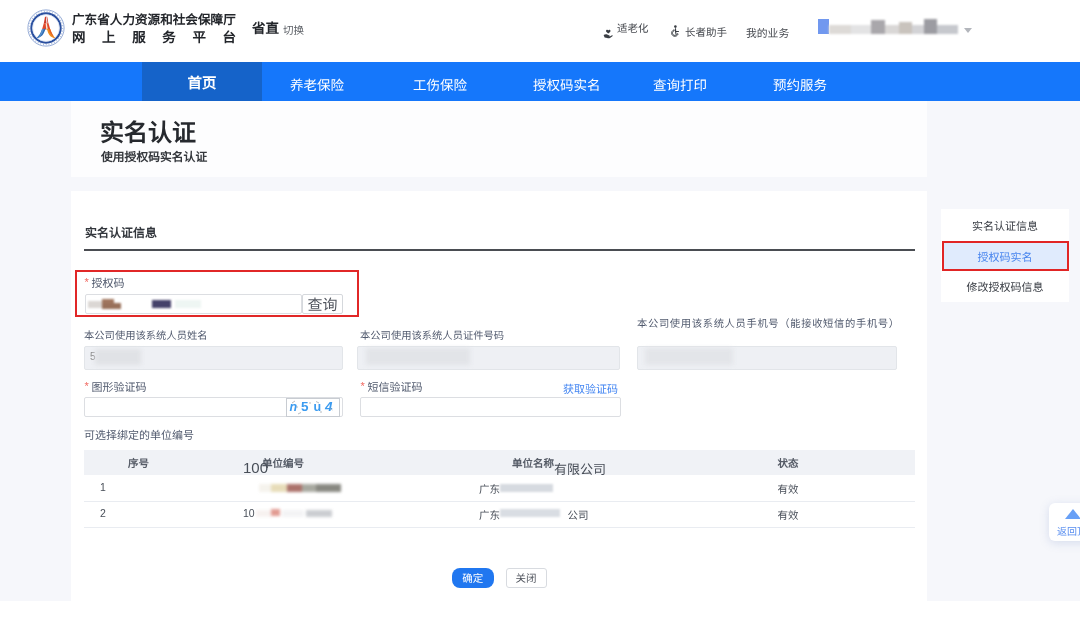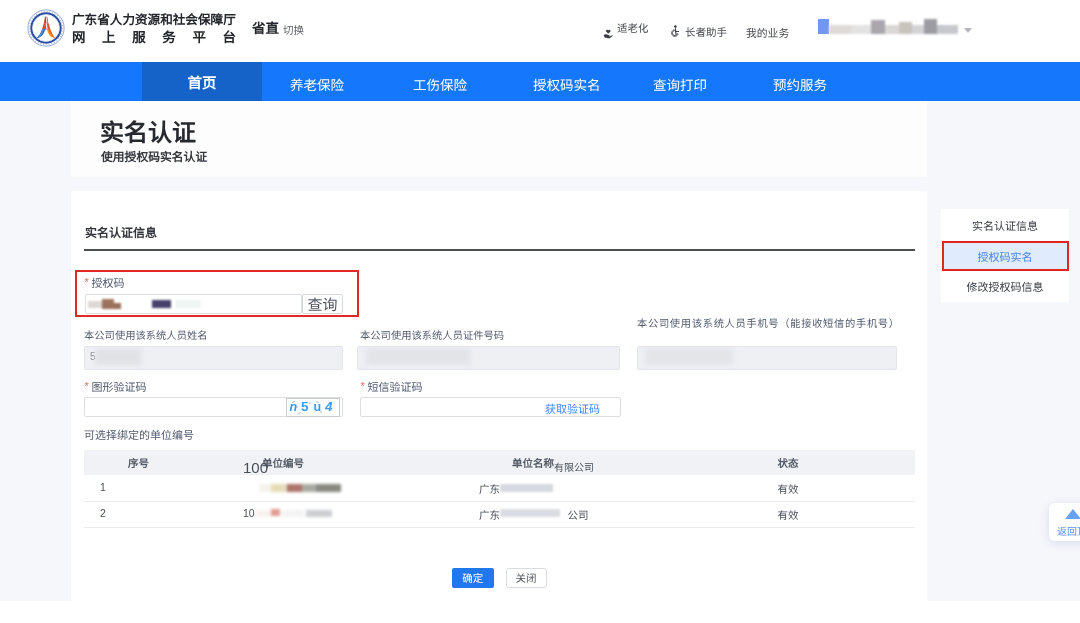--- a/index.html
+++ b/index.html
@@ -136,21 +136,21 @@
       <text x="26.5" y="11.5" font-family="Liberation Sans" font-size="12.5" font-weight="bold" fill="#3b9bf0">u</text>
       <text x="38" y="12" font-family="Liberation Sans" font-size="13.5" font-weight="bold" fill="#3b9bf0" font-style="italic">4</text>
       <path d="M5 4 L8 2 M29 2.5 L32 4 M11 15 L14 13.5 M43 9 L45.5 11" stroke="#9aa0a8" stroke-width="0.7"></path>
       <circle cx="10" cy="8" r="0.7" fill="#9aa0a8"></circle>
         <circle cx="34" cy="13" r="0.7" fill="#9aa0a8"></circle>
         <circle cx="23" cy="4" r="0.7" fill="#9aa0a8"></circle>
     </svg>
   </div>
 
   <div class="abs" style="left:360px;top:397px;width:261px;height:20px;border:1px solid #dcdee2;border-radius:2px;background:#fff;"></div>
-  <div class="abs" style="left:545px;top:400px;width:73px;text-align:left;white-space:nowrap;font-size:11px;color:#4486f2;">获取验证码</div>
+  <div class="abs" style="left:545px;top:380px;width:73px;text-align:right;white-space:nowrap;font-size:11px;color:#4486f2;">获取验证码</div>
 
   <div class="abs" style="left:84px;top:426px;font-size:11px;color:#515a6e;">可选择绑定的单位编号</div>
 
   <div class="abs" style="left:84px;top:449.5px;width:831px;height:25.5px;background:#f0f2f6;"></div>
   <div class="abs" style="left:84px;top:449.5px;width:831px;height:26.5px;font-size:10.5px;font-weight:bold;color:#575d68;">
     <span class="abs" style="left:44px;top:5px;">序号</span>
     <span class="abs" style="left:178px;top:5px;">单位编号</span>
     <span class="abs" style="left:428px;top:5px;">单位名称</span>
     <span class="abs" style="left:693.5px;top:5px;">状态</span>
   </div>
@@ -160,38 +160,38 @@
   <div class="abs" style="left:243px;top:459px;font-size:15px;color:#484e58;">100</div>
   <div class="abs" style="left:259px;top:483px;width:84px;height:9px;filter:blur(1.7px);opacity:0.85;">
     <div class="abs" style="left:0;top:1px;width:14px;height:8px;background:#f4f1ea;"></div>
     <div class="abs" style="left:12px;top:1px;width:18px;height:8px;background:#e3d7ad;"></div>
     <div class="abs" style="left:28px;top:1px;width:17px;height:8px;background:#9e5a52;"></div>
     <div class="abs" style="left:43px;top:1px;width:16px;height:8px;background:#9a9b90;"></div>
     <div class="abs" style="left:57px;top:1px;width:25px;height:8px;background:#74746c;"></div>
   </div>
   <div class="abs" style="left:479px;top:480.5px;font-size:10.5px;color:#484e58;">广东</div>
   <div class="abs" style="left:500px;top:483.5px;width:53px;height:8px;background:#d6dae0;filter:blur(1.2px);"></div>
-  <div class="abs" style="left:554px;top:459px;font-size:10px;color:#484e58;">有限公司</div>
+  <div class="abs" style="left:554px;top:459px;font-size:13px;color:#484e58;">有限公司</div>
   <div class="abs" style="left:777.5px;top:480.5px;font-size:10.5px;color:#484e58;">有效</div>
 
   <div class="abs" style="left:84px;top:502.3px;width:831px;height:25.3px;border-bottom:1px solid #e9ecf1;background:#fff;"></div>
   <div class="abs" style="left:100px;top:507px;font-size:10.5px;color:#484e58;">2</div>
   <div class="abs" style="left:243px;top:507px;font-size:10.5px;color:#484e58;">10</div>
   <div class="abs" style="left:256px;top:508.5px;width:84px;height:9px;filter:blur(1.7px);opacity:0.85;">
     <div class="abs" style="left:0;top:1px;width:15px;height:7px;background:#f6f0ee;"></div>
     <div class="abs" style="left:15px;top:0px;width:9px;height:7px;background:#dd8a80;"></div>
     <div class="abs" style="left:26px;top:1px;width:22px;height:7px;background:#f2f2f4;"></div>
     <div class="abs" style="left:50px;top:1px;width:26px;height:7px;background:#c2c5ca;"></div>
   </div>
   <div class="abs" style="left:479px;top:507px;font-size:10.5px;color:#484e58;">广东</div>
   <div class="abs" style="left:500px;top:509px;width:60px;height:8px;background:#d9dde3;filter:blur(1.2px);"></div>
   <div class="abs" style="left:567.5px;top:507px;font-size:10.5px;color:#484e58;">公司</div>
   <div class="abs" style="left:777.5px;top:507px;font-size:10.5px;color:#484e58;">有效</div>
 
-  <div class="abs" style="left:452px;top:567.5px;width:41.5px;height:20.5px;background:#2077f0;border-radius:2px;display:flex;align-items:center;justify-content:center;font-size:10.5px;color:#fff;">确定</div>
+  <div class="abs" style="left:452px;top:567.5px;width:41.5px;height:20.5px;background:#2077f0;border-radius:8px;display:flex;align-items:center;justify-content:center;font-size:10.5px;color:#fff;">确定</div>
   <div class="abs" style="left:505.5px;top:567.5px;width:41px;height:20.5px;background:#fff;border:1px solid #d8dbe0;border-radius:3px;display:flex;align-items:center;justify-content:center;font-size:10.5px;color:#51555e;">关闭</div>
 
   <div class="abs" style="left:941px;top:209px;width:128px;height:92.5px;background:#fff;"></div>
   <div class="abs" style="left:941px;top:209px;width:128px;height:31px;display:flex;align-items:center;justify-content:center;font-size:11px;color:#3a3e45;">实名认证信息</div>
   <div class="abs" style="left:941.5px;top:240.5px;width:127px;height:30.5px;background:#e0ebfd;border:2px solid #e12525;display:flex;align-items:center;justify-content:center;font-size:11px;color:#4a86ee;">授权码实名</div>
   <div class="abs" style="left:941px;top:271px;width:128px;height:30px;display:flex;align-items:center;justify-content:center;font-size:11px;color:#3a3e45;">修改授权码信息</div>
 
   <div class="abs" style="left:1049px;top:503px;width:60px;height:37.5px;background:#fff;border-radius:6px;box-shadow:0 2px 10px rgba(120,144,200,0.25);"></div>
   <div class="abs" style="left:1065px;top:508.5px;width:0;height:0;border-left:8px solid transparent;border-right:8px solid transparent;border-bottom:10px solid #68a0f6;"></div>
   <div class="abs" style="left:1057px;top:523px;font-size:10px;color:#5a8ff0;white-space:nowrap;">返回顶部</div>

